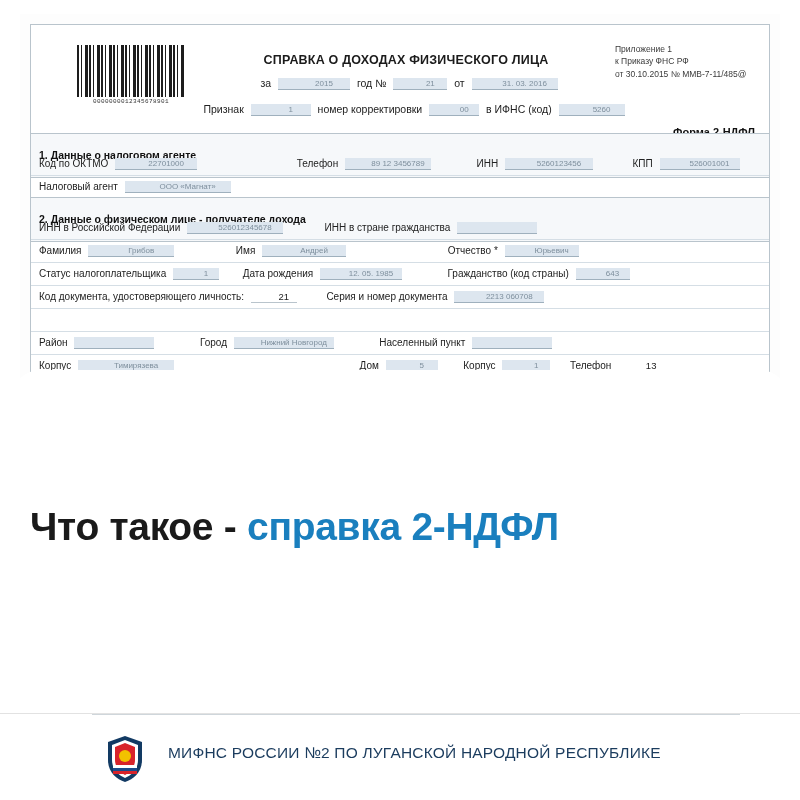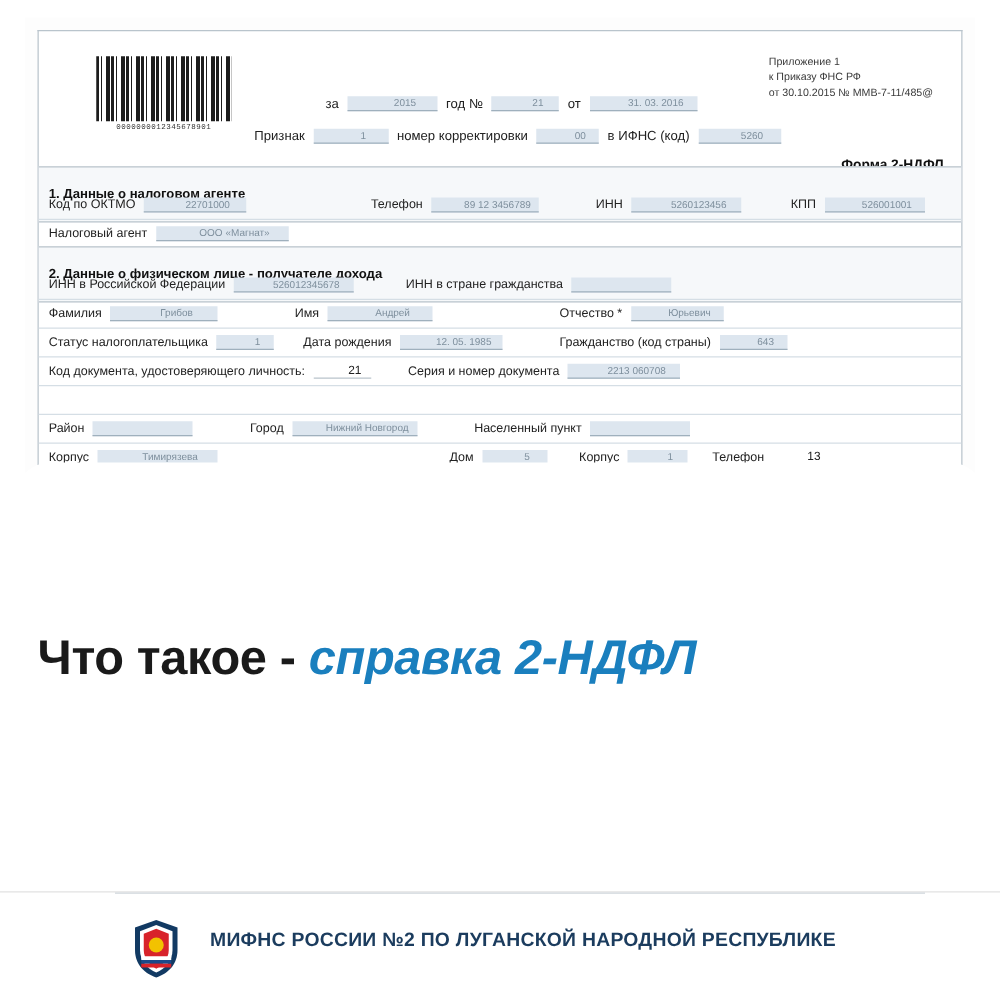--- a/index.html
+++ b/index.html
@@ -125,51 +125,52 @@
   .headline{
     position:absolute;
     left:30px;top:505px;
     width:740px;
     font-size:39px;
     font-weight:bold;
     letter-spacing:-0.3px;
     color:#1a1a1a;
     white-space:nowrap;
   }
-  .headline .accent{color:#1a7fbe;font-style:italic;}
+  .headline .accent{color:#1a7fbe;}
 
   
   .footer{
     position:absolute;left:0;right:0;bottom:0;height:86px;
     background:#ffffff;
     border-top:1px solid #e2e2e2;
   }
   .footer-line{
     position:absolute;left:92px;right:60px;top:0;height:1px;background:#cfd6db;
   }
   .emblem{
     position:absolute;left:104px;top:20px;width:42px;height:50px;
   }
   .footer-text{
     position:absolute;left:168px;top:30px;right:40px;
-    font-size:15.5px;font-weight:bold;letter-spacing:.2px;
+    font-size:15.5px;font-weight:normal;letter-spacing:.2px;
     color:#1b3c5e;
   }
 </style>
 </head>
 <body>
 
 <div class="page">
 
   <div class="form-scan">
     <div class="form-inner">
 
       <div class="barcode"></div>
       <div class="barcode-num">0000000012345678901</div>
 
+      <div class="title">СПРАВКА О ДОХОДАХ ФИЗИЧЕСКОГО ЛИЦА</div>
 
       <div class="hdr-right" style="white-space:pre-line;"><span>Приложение 1
 к Приказу ФНС РФ
 от 30.10.2015 № ММВ-7-11/485@</span></div>
 
       <div class="line1" style="text-align:center;">
         <span>за</span>
         <span class="fld" style="width:52px">2015</span>
         <span>год</span>
         <span>№</span>

